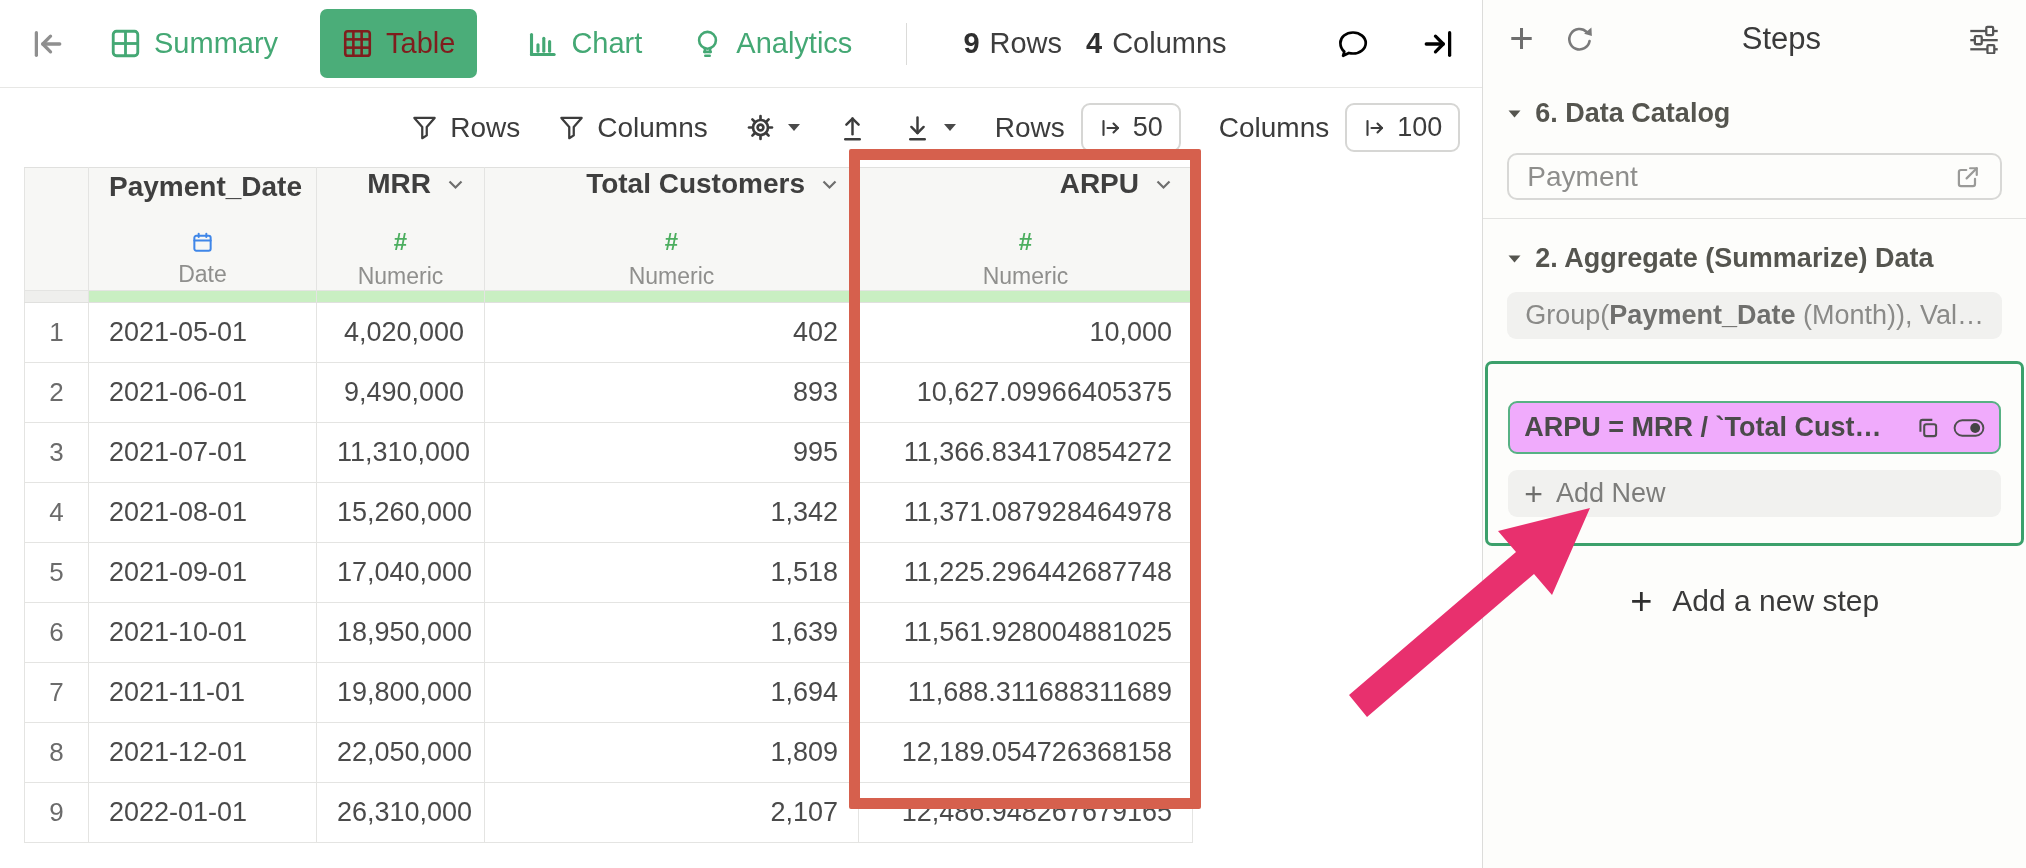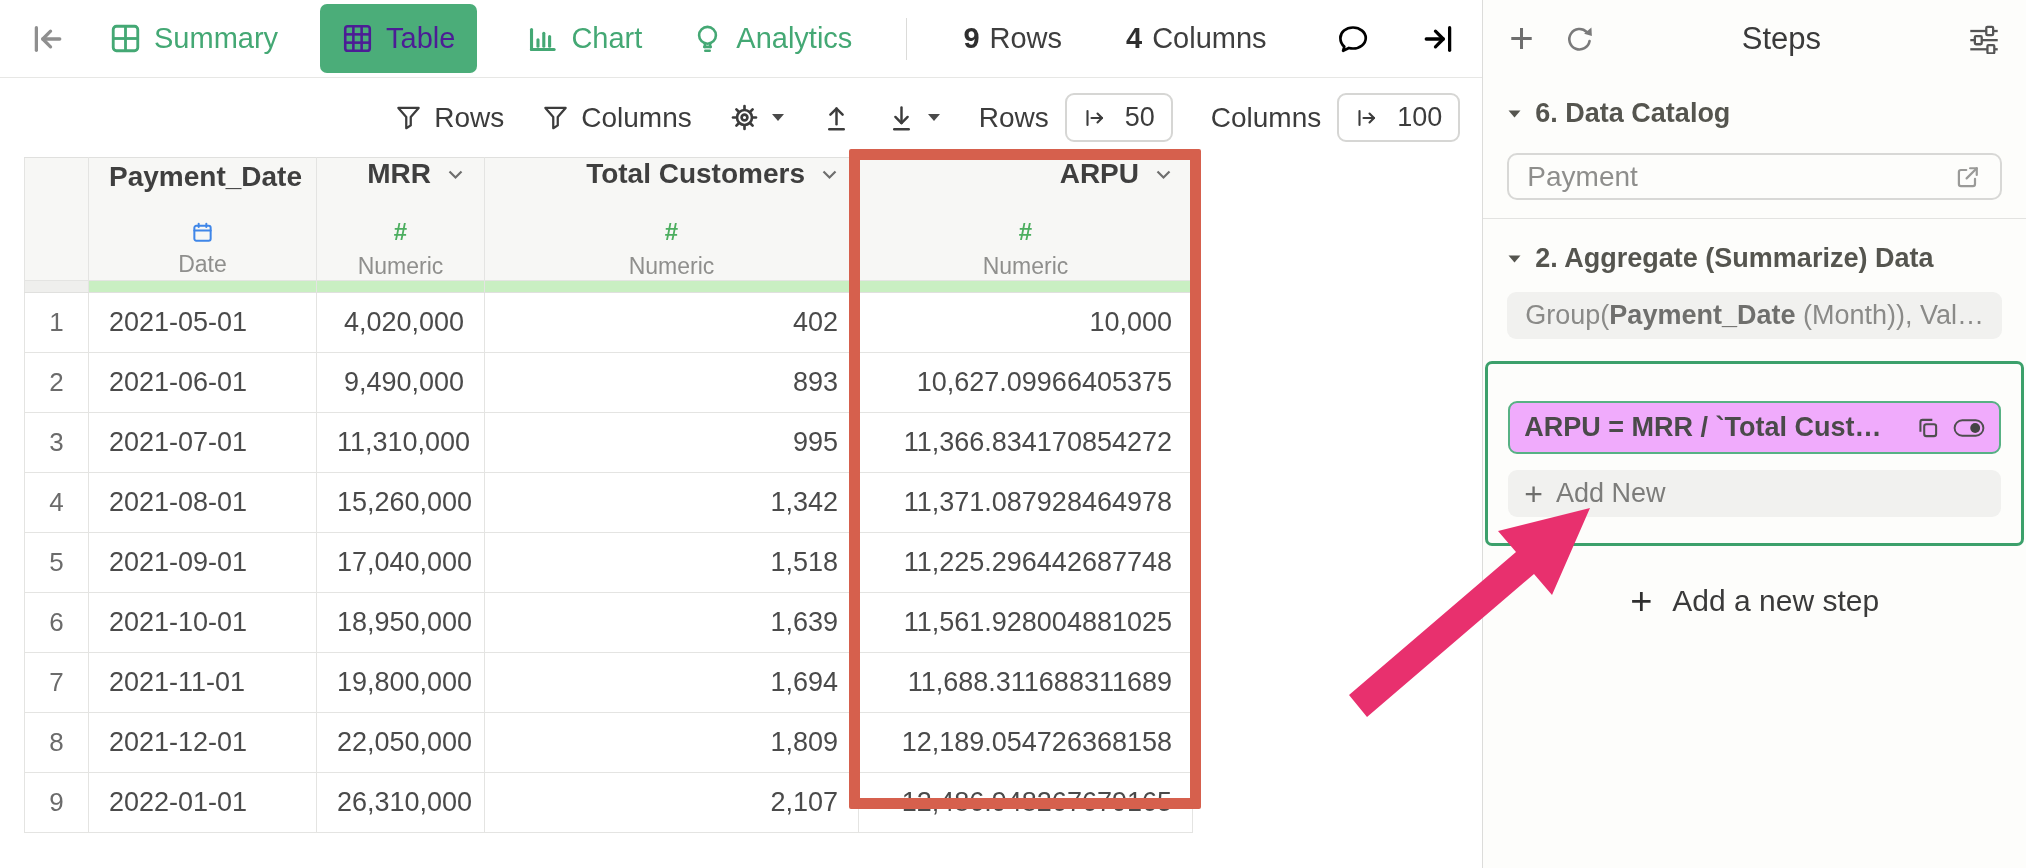--- a/index.html
+++ b/index.html
@@ -7,34 +7,34 @@
     --qbar:#C9EFC2; --red:#D6604D; --pink:#E8306E;
     --border:#E4E4E2; --hdr-bg:#F7F7F5; --pill:#F1F1EF;
   }
   *{margin:0;padding:0;box-sizing:border-box;}
   html,body{width:2026px;height:868px;overflow:hidden;}
   body{background:#fff;font-family:"Liberation Sans","DejaVu Sans",sans-serif;color:#3E3E3E;position:relative;}
   svg{display:block;}
   .app{display:flex;width:100%;height:100%;}
   .main{width:1557px;position:relative;background:#fff;}
   
-  .topbar{height:78px;display:flex;align-items:center;padding:0 26px 0 30px;border-bottom:1px solid #E7E7E5;justify-content:flex-end;}
+  .topbar{height:88px;display:flex;align-items:center;padding:0 26px 0 30px;border-bottom:1px solid #E7E7E5;justify-content:flex-end;}
   .icon-btn{background:none;border:none;cursor:pointer;display:flex;align-items:center;}
   .nav-collapse{color:#8F8F8F;margin-right:46px;}
   .tab{display:flex;align-items:center;gap:13px;color:var(--green);font-size:29px;margin-right:50px;cursor:pointer;background:none;border:none;font-family:inherit;}
-  .tab.active{background:var(--green-bg);color:#4c1d95;padding:18px 22px;border-radius:7px;margin-left:-8px;}
+  .tab.active{background:var(--green-bg);color:#7f1d1d;padding:18px 22px;border-radius:7px;margin-left:-8px;}
   .vdiv{width:1px;height:42px;background:#DBDBD9;margin-left:4px;}
-  .stats{display:flex;gap:64px;margin-left:56px;font-size:29px;color:#3E3E3E;}
+  .stats{display:flex;gap:24px;margin-left:56px;font-size:29px;color:#3E3E3E;}
   .stat b{font-weight:700;margin-right:10px;color:#2F2F2F;}
   .top-actions{margin-left:auto;display:flex;gap:52px;align-items:center;color:#5F5F5F;}
   
   .subtoolbar{height:79px;display:flex;align-items:center;justify-content:flex-end;gap:38px;padding-right:22px;font-size:28px;color:#3C3C3C;}
   .tool{display:flex;align-items:center;gap:12px;background:none;border:none;font-size:28px;color:#3C3C3C;font-family:inherit;cursor:pointer;}
   .limit{display:flex;align-items:center;gap:16px;}
-  .limit-box{display:flex;align-items:center;gap:18px;border:2px solid #D6D6D4;border-radius:9px;padding:7px 16px;font-size:27px;color:#3C3C3C;background:#fff;}
+  .limit-box{display:flex;align-items:center;gap:10px;border:2px solid #D6D6D4;border-radius:9px;padding:7px 16px;font-size:27px;color:#3C3C3C;background:#fff;}
   
   .table-wrap{margin-left:24px;width:1168px;}
   table{border-collapse:collapse;table-layout:fixed;width:1168px;}
   th,td{border-right:1px solid var(--border);border-bottom:1px solid var(--border);overflow:hidden;white-space:nowrap;}
   th:first-child,td:first-child{border-left:1px solid var(--border);}
   thead th{background:var(--hdr-bg);border-top:1px solid #E0E0DE;height:92px;vertical-align:middle;padding:0 20px;text-align:left;cursor:pointer;}
   .col-name{display:flex;align-items:center;gap:16px;font-size:28px;font-weight:700;color:#3F3F3F;}
   .col-name.right{justify-content:flex-end;}
   .col-type{display:flex;align-items:center;gap:7px;margin-top:28px;font-size:23px;color:#8F8F8D;font-weight:400;flex-direction:column;}
   .col-type.right{justify-content:flex-end;}

